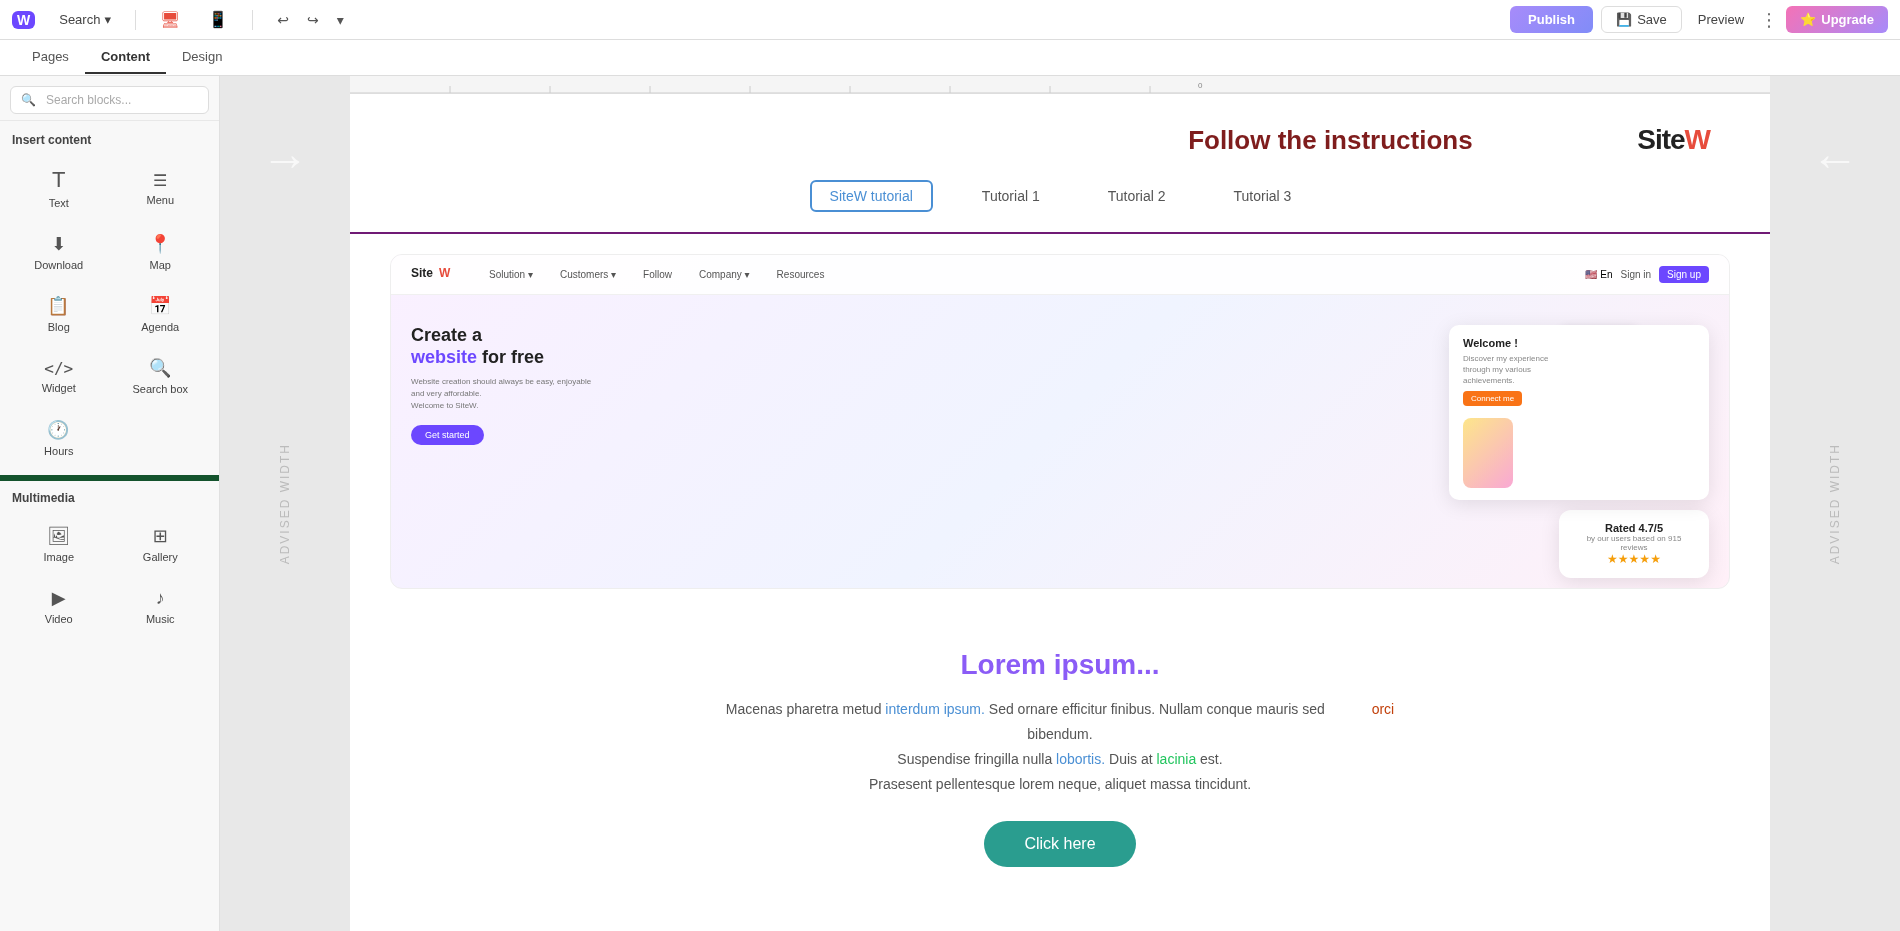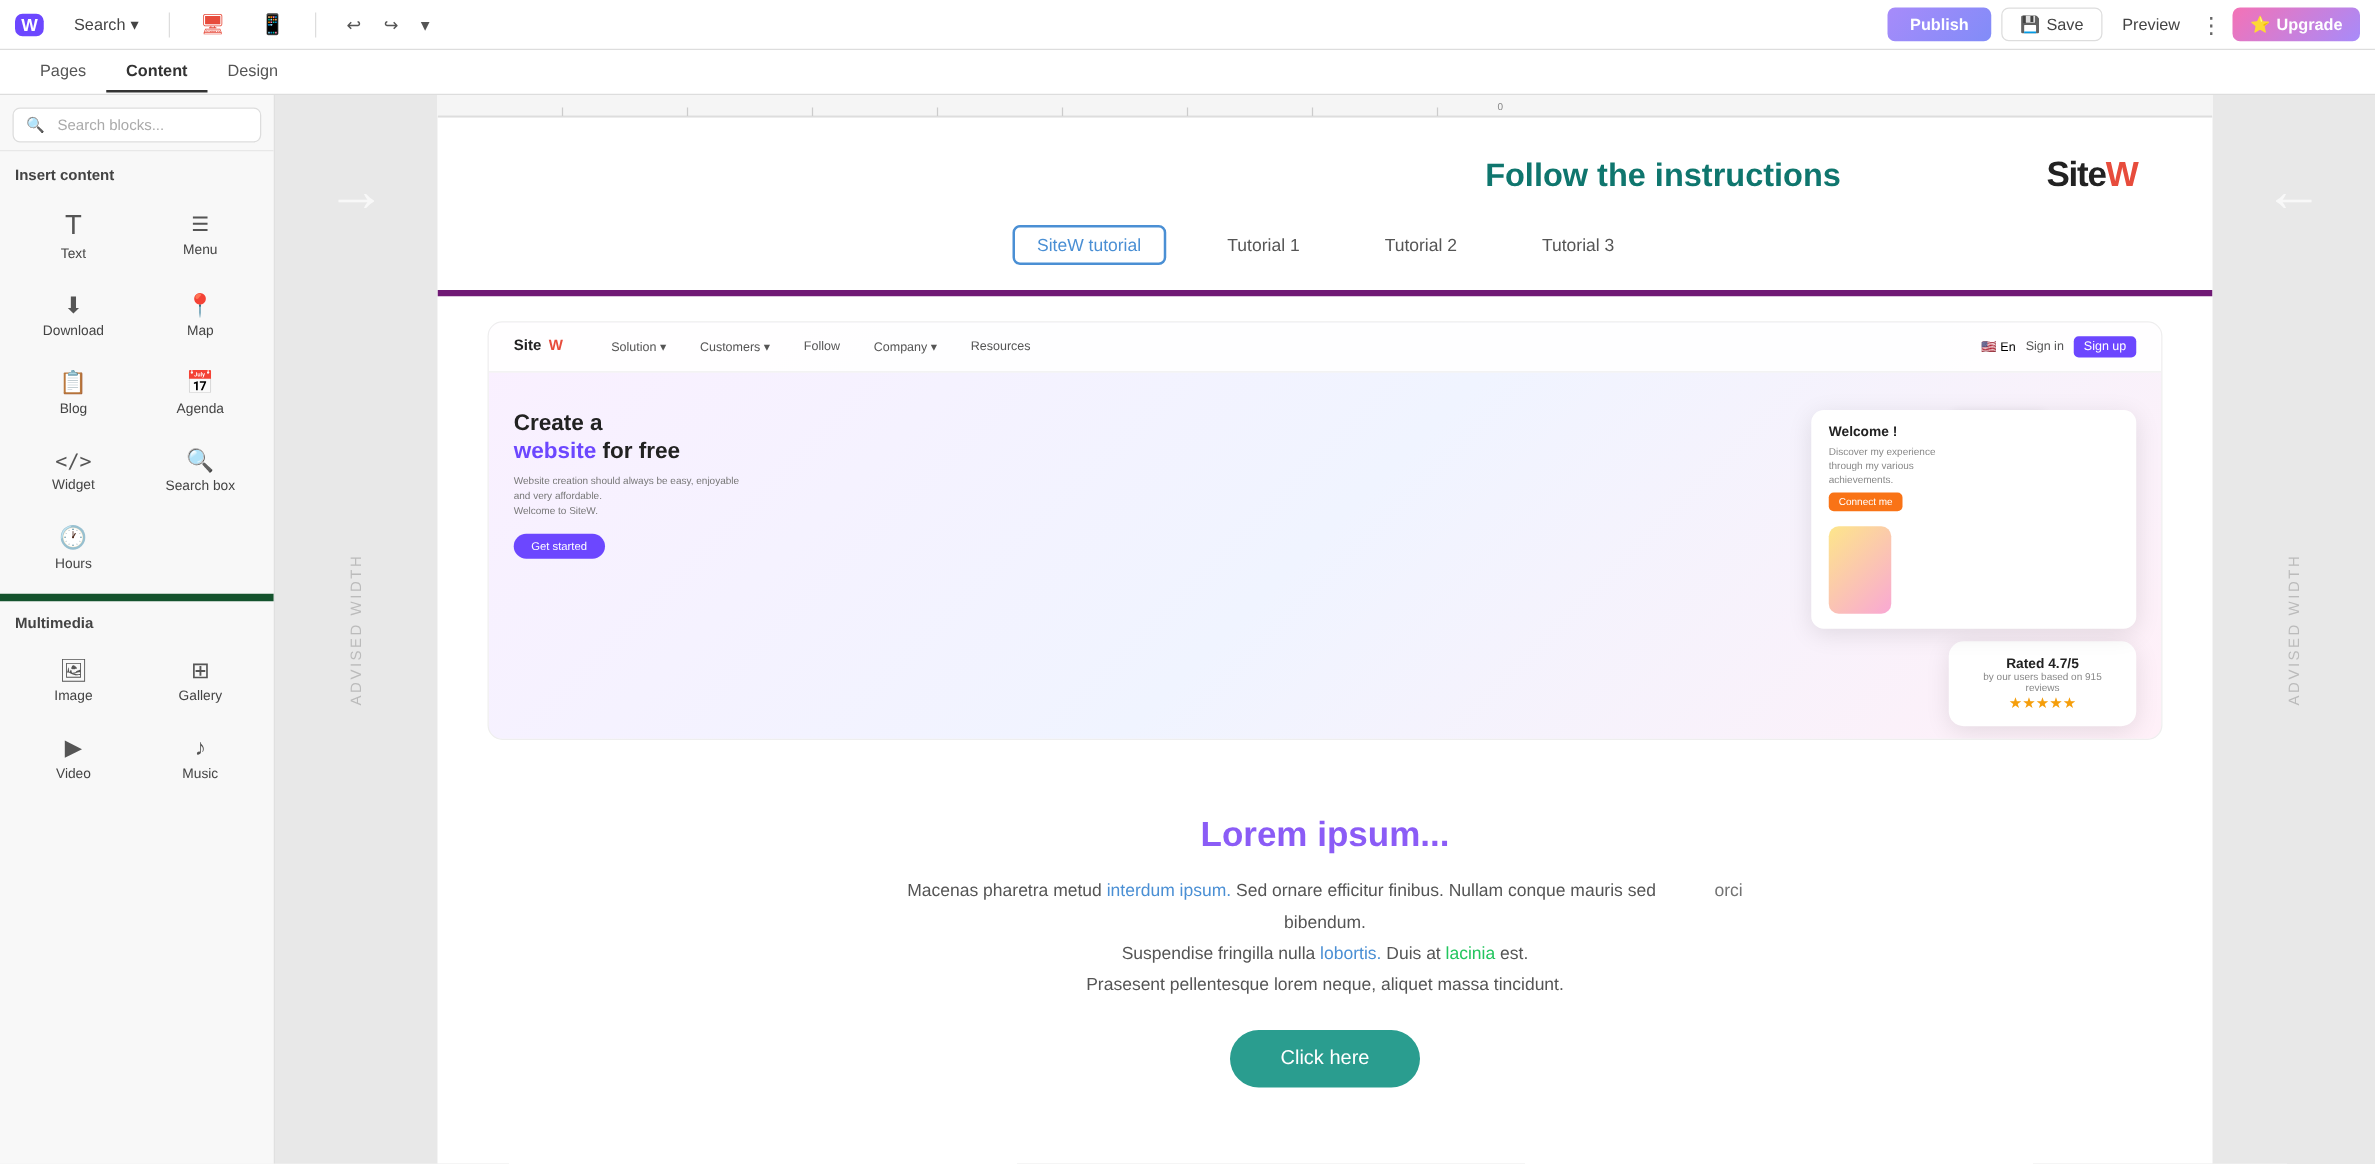--- a/index.html
+++ b/index.html
@@ -84,28 +84,28 @@
     }
     #canvas-inner {
       flex: 1; background: #fff; overflow-y: auto; position: relative;
     }
 
     
     .instruction-header {
       display: flex; align-items: center; justify-content: space-between;
       padding: 30px 60px 16px;
     }
-    .instruction-title { font-size: 26px; font-weight: 600; color: #0f766e; text-align: center; flex: 1; }
+    .instruction-title { font-size: 26px; font-weight: 600; color: #7f1d1d; text-align: center; flex: 1; }
     .sitew-logo { font-size: 28px; font-weight: 900; color: #222; letter-spacing: -1px; }
     .sitew-logo span { color: #e74c3c; }
 
     
     .tutorial-tabs {
       display: flex; align-items: center; justify-content: center; gap: 30px;
-      padding: 8px 40px 20px; border-bottom: 5px solid #701a75;
+      padding: 8px 40px 20px; border-bottom: 2px solid #701a75;
     }
     .tutorial-tab {
       font-size: 14px; color: #555; cursor: pointer; padding: 6px 18px; border-radius: 6px;
       border: 1px solid transparent;
     }
     .tutorial-tab.active { border: 2px solid #4a8fd4; color: #4a8fd4; font-weight: 500; }
 
     
     .preview-container {
       padding: 20px 40px;
@@ -154,21 +154,21 @@
     .mini-rating-title { font-size: 11px; font-weight: 700; color: #222; }
     .mini-rating-sub { font-size: 8px; color: #888; }
     .mini-stars { color: #f59e0b; font-size: 12px; }
     .mini-connect-btn { background: #f97316; color: #fff; font-size: 8px; padding: 3px 8px; border-radius: 4px; margin: 4px auto; display: inline-block; }
 
     
     .lorem-section { text-align: center; padding: 30px 60px; }
     .lorem-title { font-size: 28px; font-weight: 600; color: #8b5cf6; margin-bottom: 16px; }
     .lorem-text { font-size: 14px; color: #555; line-height: 1.8; max-width: 700px; margin: 0 auto 24px; }
     .lorem-text .highlight-blue { color: #4a8fd4; }
-    .lorem-text .highlight-orange { color: #737373; margin-left: 43px; }
+    .lorem-text .highlight-orange { color: #c2410c; margin-left: 43px; }
     .lorem-text .highlight-green { color: #22c55e; }
     .click-here-btn {
       background: #2a9d8f; color: #fff; border: none; border-radius: 25px;
       padding: 14px 40px; font-size: 16px; cursor: pointer; font-weight: 500;
     }
 
     
     .ruler-container {
       height: 18px; background: #f5f5f5; border-bottom: 1px solid #ddd;
       overflow: hidden; position: relative; flex-shrink: 0;

